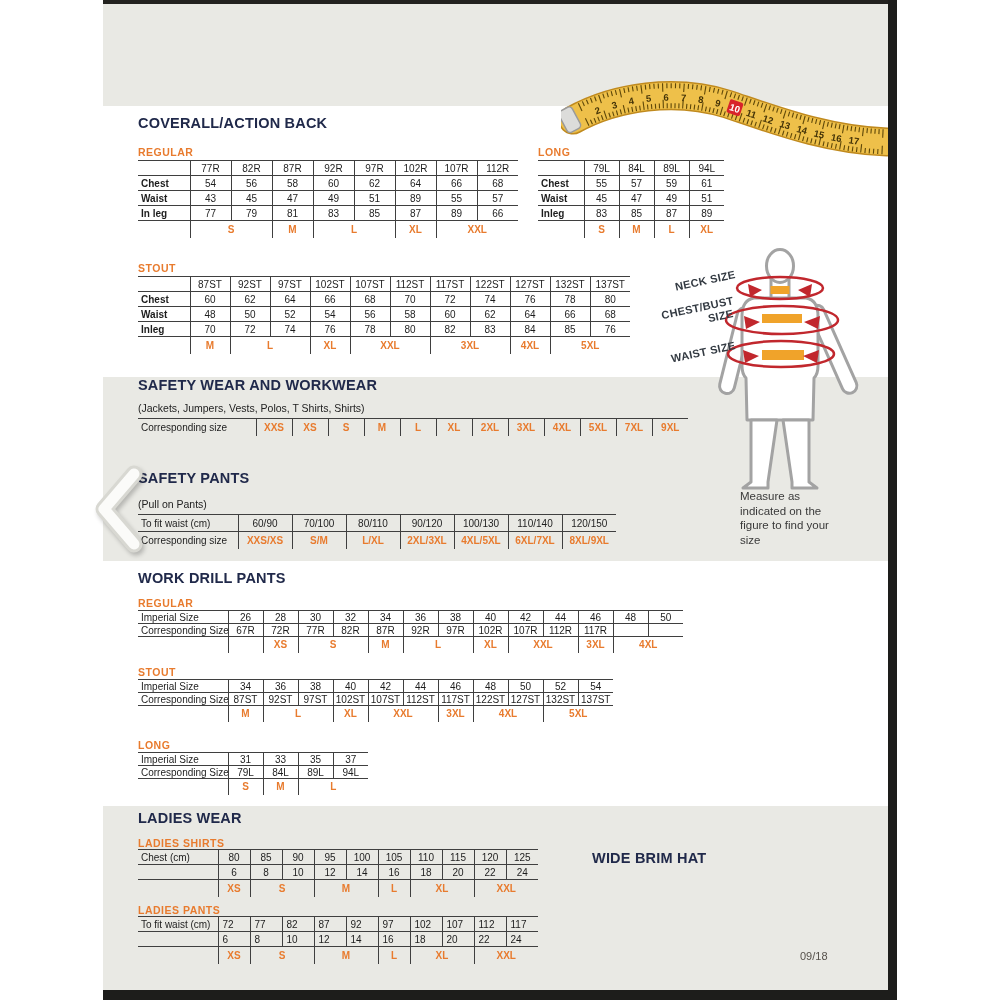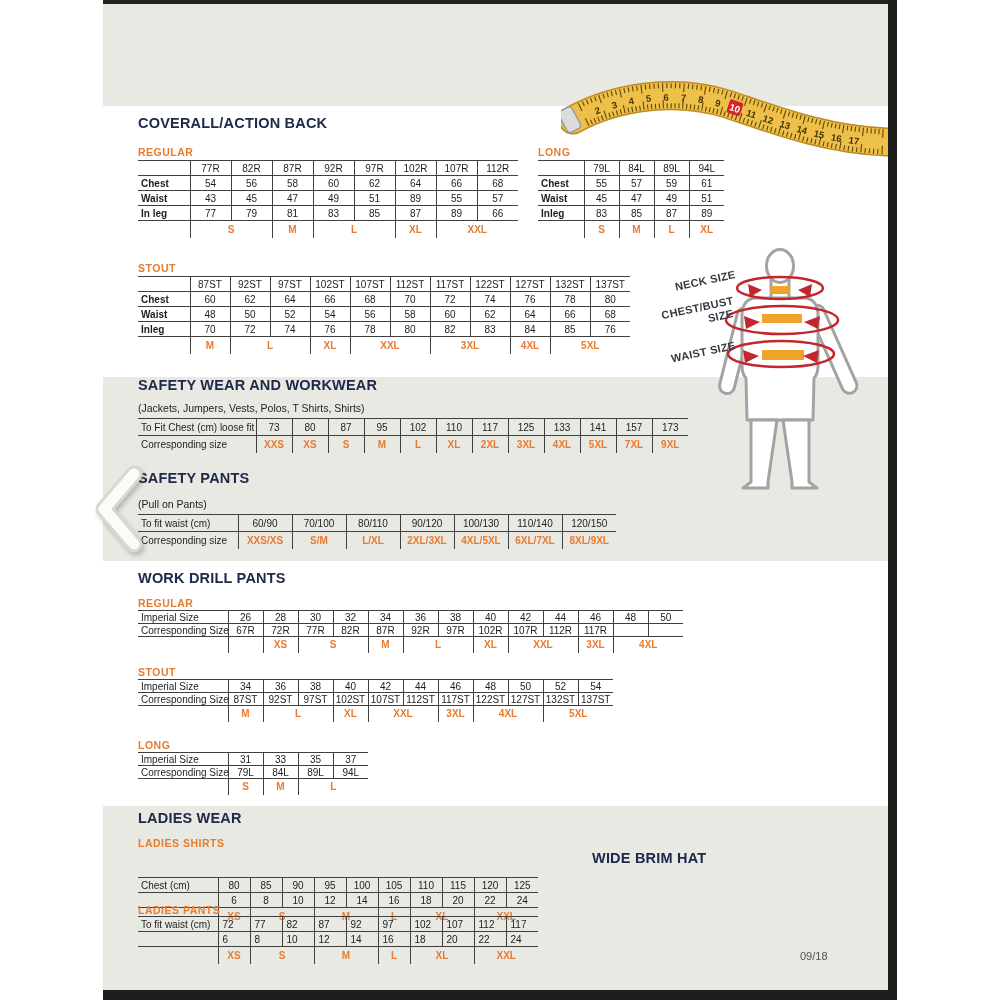--- a/index.html
+++ b/index.html
@@ -458,35 +458,20 @@
           <col style="width: 36px;">
           <col style="width: 36px;">
           <col style="width: 36px;">
           <col style="width: 36px;">
           <col style="width: 36px;">
           <col style="width: 36px;">
           <col style="width: 36px;">
           <col style="width: 36px;">
         </colgroup>
         <tbody>
-          <tr>
-            <td class="lbl">To Fit Chest (cm) loose fit</td>
-            <td>73</td>
-            <td>80</td>
-            <td>87</td>
-            <td>95</td>
-            <td>102</td>
-            <td>110</td>
-            <td>117</td>
-            <td>125</td>
-            <td>133</td>
-            <td>141</td>
-            <td>157</td>
-            <td>173</td>
-          </tr>
           <tr class="orange">
             <td class="lbl">Corresponding size</td>
             <td>XXS</td>
             <td>XS</td>
             <td>S</td>
             <td>M</td>
             <td>L</td>
             <td>XL</td>
             <td>2XL</td>
             <td>3XL</td>
@@ -696,21 +681,21 @@
             <td class="gseg" colspan="1">M</td>
             <td class="gseg" colspan="2">L</td>
           </tr>
         </tbody>
       </table>
     </div>
 
   <div class="sec-h" style="left:35px;top:810px">LADIES WEAR</div>
   <div class="sub-l" style="left:35px;top:837px">LADIES SHIRTS</div>
   <div class="tblbox" style="left:35px;top:849px">
-      <table class="sz" style="width: 400px; margin-top: 28px;">
+      <table class="sz" style="width: 400px;">
         <colgroup>
           <col style="width: 80px;">
           <col style="width: 32px;">
           <col style="width: 32px;">
           <col style="width: 32px;">
           <col style="width: 32px;">
           <col style="width: 32px;">
           <col style="width: 32px;">
           <col style="width: 32px;">
           <col style="width: 32px;">
@@ -849,20 +834,21 @@
       <polygon points="153,108 169,102 167,115"></polygon>
     </g>
     <g font-family="Liberation Sans, sans-serif" font-size="11" font-weight="bold" fill="#333a42" letter-spacing="0.3">
       <text x="86" y="30" text-anchor="end" transform="rotate(-12 86 30)">NECK SIZE</text>
       <text x="84" y="56" text-anchor="end" transform="rotate(-12 84 56)">CHEST/BUST</text>
       <text x="84" y="69" text-anchor="end" transform="rotate(-12 84 69)">SIZE</text>
       <text x="86" y="101" text-anchor="end" transform="rotate(-12 86 101)">WAIST SIZE</text>
     </g>
   </svg>
 
+  <div class="caption">Measure as indicated on the figure to find your size</div>
 
   <div class="tbar"></div>
   <div class="rbar"></div>
   <div class="bbar"></div>
 </div>
 
 <svg class="chev" width="62" height="94" viewBox="0 0 62 94">
   <path d="M46 12 L16 47 L46 82" fill="none" stroke="#d8d8d2" stroke-width="17" stroke-linecap="round" stroke-linejoin="round"></path>
   <path d="M46 12 L16 47 L46 82" fill="none" stroke="#fbfbf9" stroke-width="11" stroke-linecap="round" stroke-linejoin="round"></path>
 </svg>

